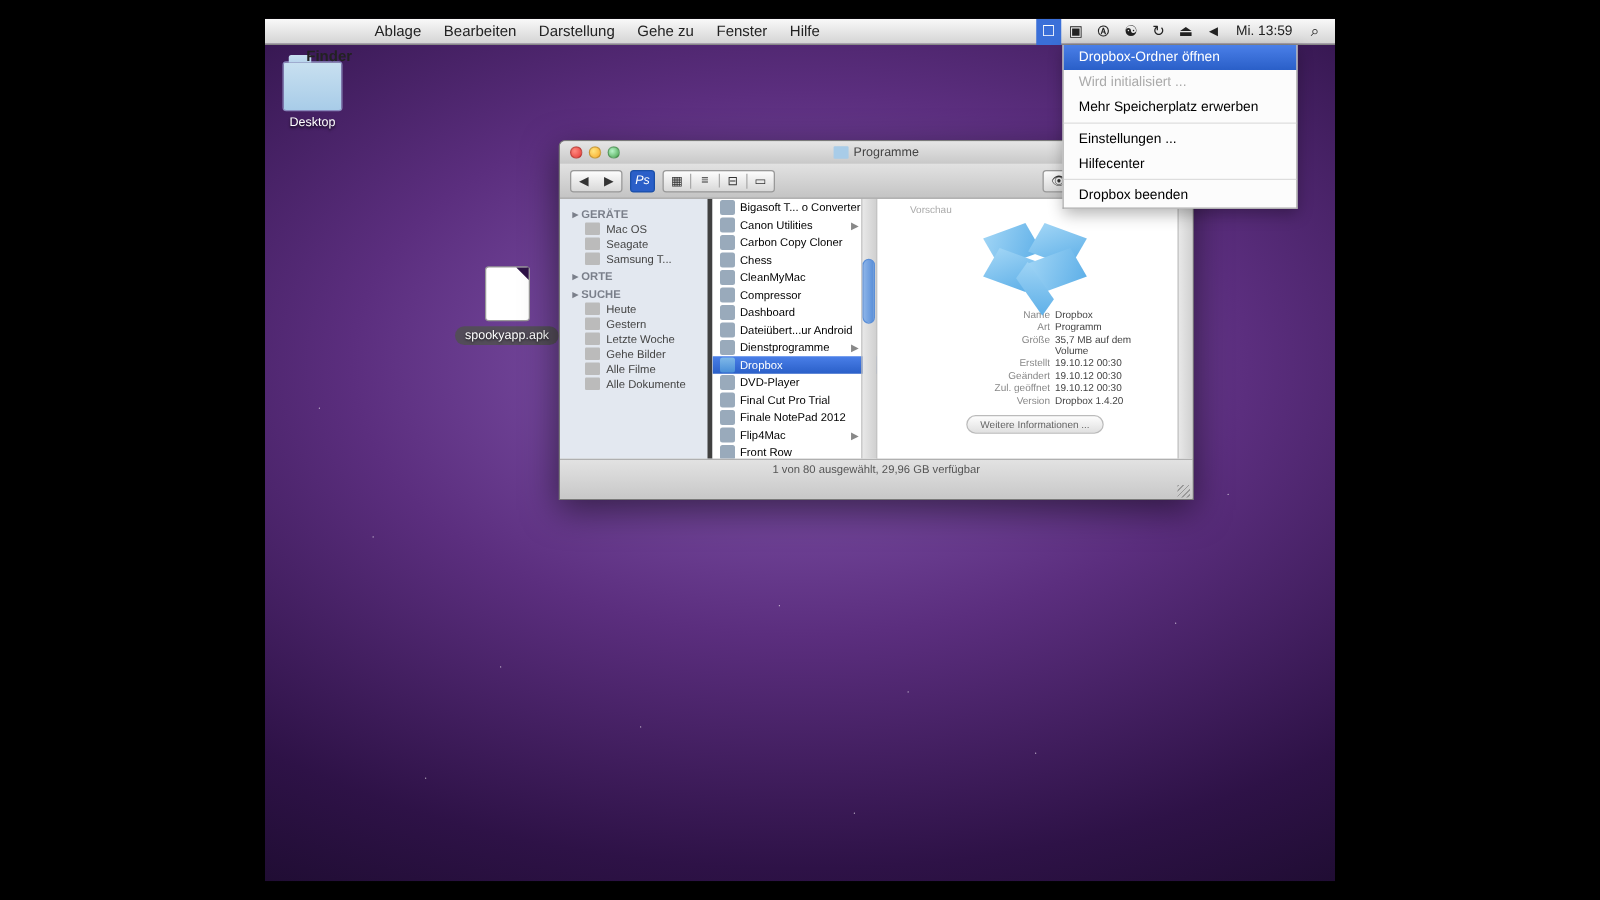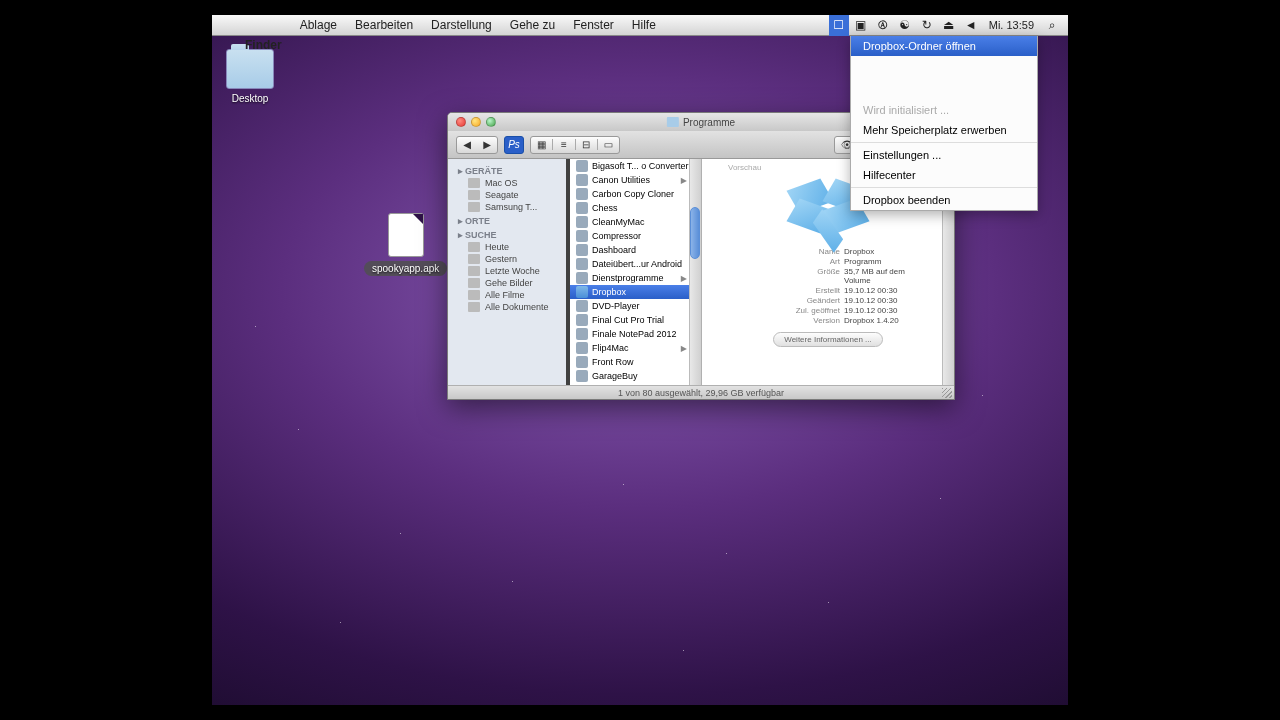--- a/index.html
+++ b/index.html
@@ -46,21 +46,21 @@
   width: 188px;
   background: #fcfcfc;
   border: 1px solid #aaa;
   border-top: none;
   box-shadow: 0 4px 12px rgba(0,0,0,.3);
   z-index: 60;
   font-size: 11px;
 }
 .dropbox-menu .dm-item { padding: 4px 12px; cursor: default; }
 .dropbox-menu .dm-item.sel { background: linear-gradient(#4a7fe8, #2a5fc8); color: #fff; }
-.dropbox-menu .dm-item.dis { color: #aaa; margin-top: 44px; }
+.dropbox-menu .dm-item.dis { color: #aaa; }
 .dropbox-menu .dm-sep { height: 1px; background: #ddd; margin: 2px 0; }
 
 .desk-icon { position: absolute; text-align: center; color: #fff; font-size: 10px; text-shadow: 0 1px 2px rgba(0,0,0,.8); cursor: default; }
 .desk-icon .di-img { width: 48px; height: 40px; margin: 0 auto 4px; border-radius: 3px; }
 .folder-img { background: linear-gradient(#c8e0f0, #a8cce8); border: 1px solid #88b; border-radius: 3px; position: relative; }
 .folder-img::before { content: ""; position: absolute; top: -6px; left: 4px; width: 18px; height: 6px; background: linear-gradient(#c8e0f0, #b8d4ec); border-radius: 2px 2px 0 0; }
 .file-img { background: #fff; border: 1px solid #999; width: 36px !important; height: 44px !important; position: relative; }
 .file-img::before { content: ""; position: absolute; top: 0; right: 0; border-style: solid; border-width: 0 10px 10px 0; border-color: transparent #2e1247 transparent transparent; }
 .desk-icon .di-label-sel { background: rgba(80,80,80,.85); border-radius: 8px; padding: 2px 8px; display: inline-block; }
 
@@ -153,21 +153,21 @@
 .dl-bot.l { left: 0; top: 24px; transform: rotate(20deg) skewX(-10deg); }
 .dl-bot.r { right: 0; top: 24px; transform: rotate(-20deg) skewX(10deg); }
 .dl-lid { position: absolute; left: 18px; top: 44px; width: 36px; height: 16px; background: linear-gradient(135deg,#9fd4f5,#5fb0e8); transform: rotate(45deg) skew(10deg,10deg); }
 .pv-row { display: flex; gap: 4px; justify-content: flex-end; margin: 1px 0; padding-right: 30px; }
 .pv-row .k { color: #888; }
 .pv-row .v { color: #444; text-align: left; width: 70px; }
 .pv-btn { margin-top: 6px; display: inline-block; padding: 2px 10px; background: linear-gradient(#fdfdfd,#e0e0e0); border: 1px solid #bbb; border-radius: 9px; font-size: 8px; color: #666; }
 .preview .pv-scroll { position: absolute; right: 0; top: 0; bottom: 0; width: 12px; background: linear-gradient(90deg,#e8e8e8,#d0d0d0); border-left: 1px solid #bbb; }
 
 .finder-status {
-  height: 14px;
+  height: 32px;
   background: linear-gradient(#e2e2e2,#c8c8c8);
   border-top: 1px solid #b0b0b0;
   font-size: 9px; color: #555;
   text-align: center; line-height: 15px;
   position: relative;
 }
 .finder-status .resize { position: absolute; right: 2px; bottom: 1px; width: 10px; height: 10px; background: repeating-linear-gradient(135deg,#999 0 1px,transparent 1px 3px); }
 </style>
 </head>
 <body>

